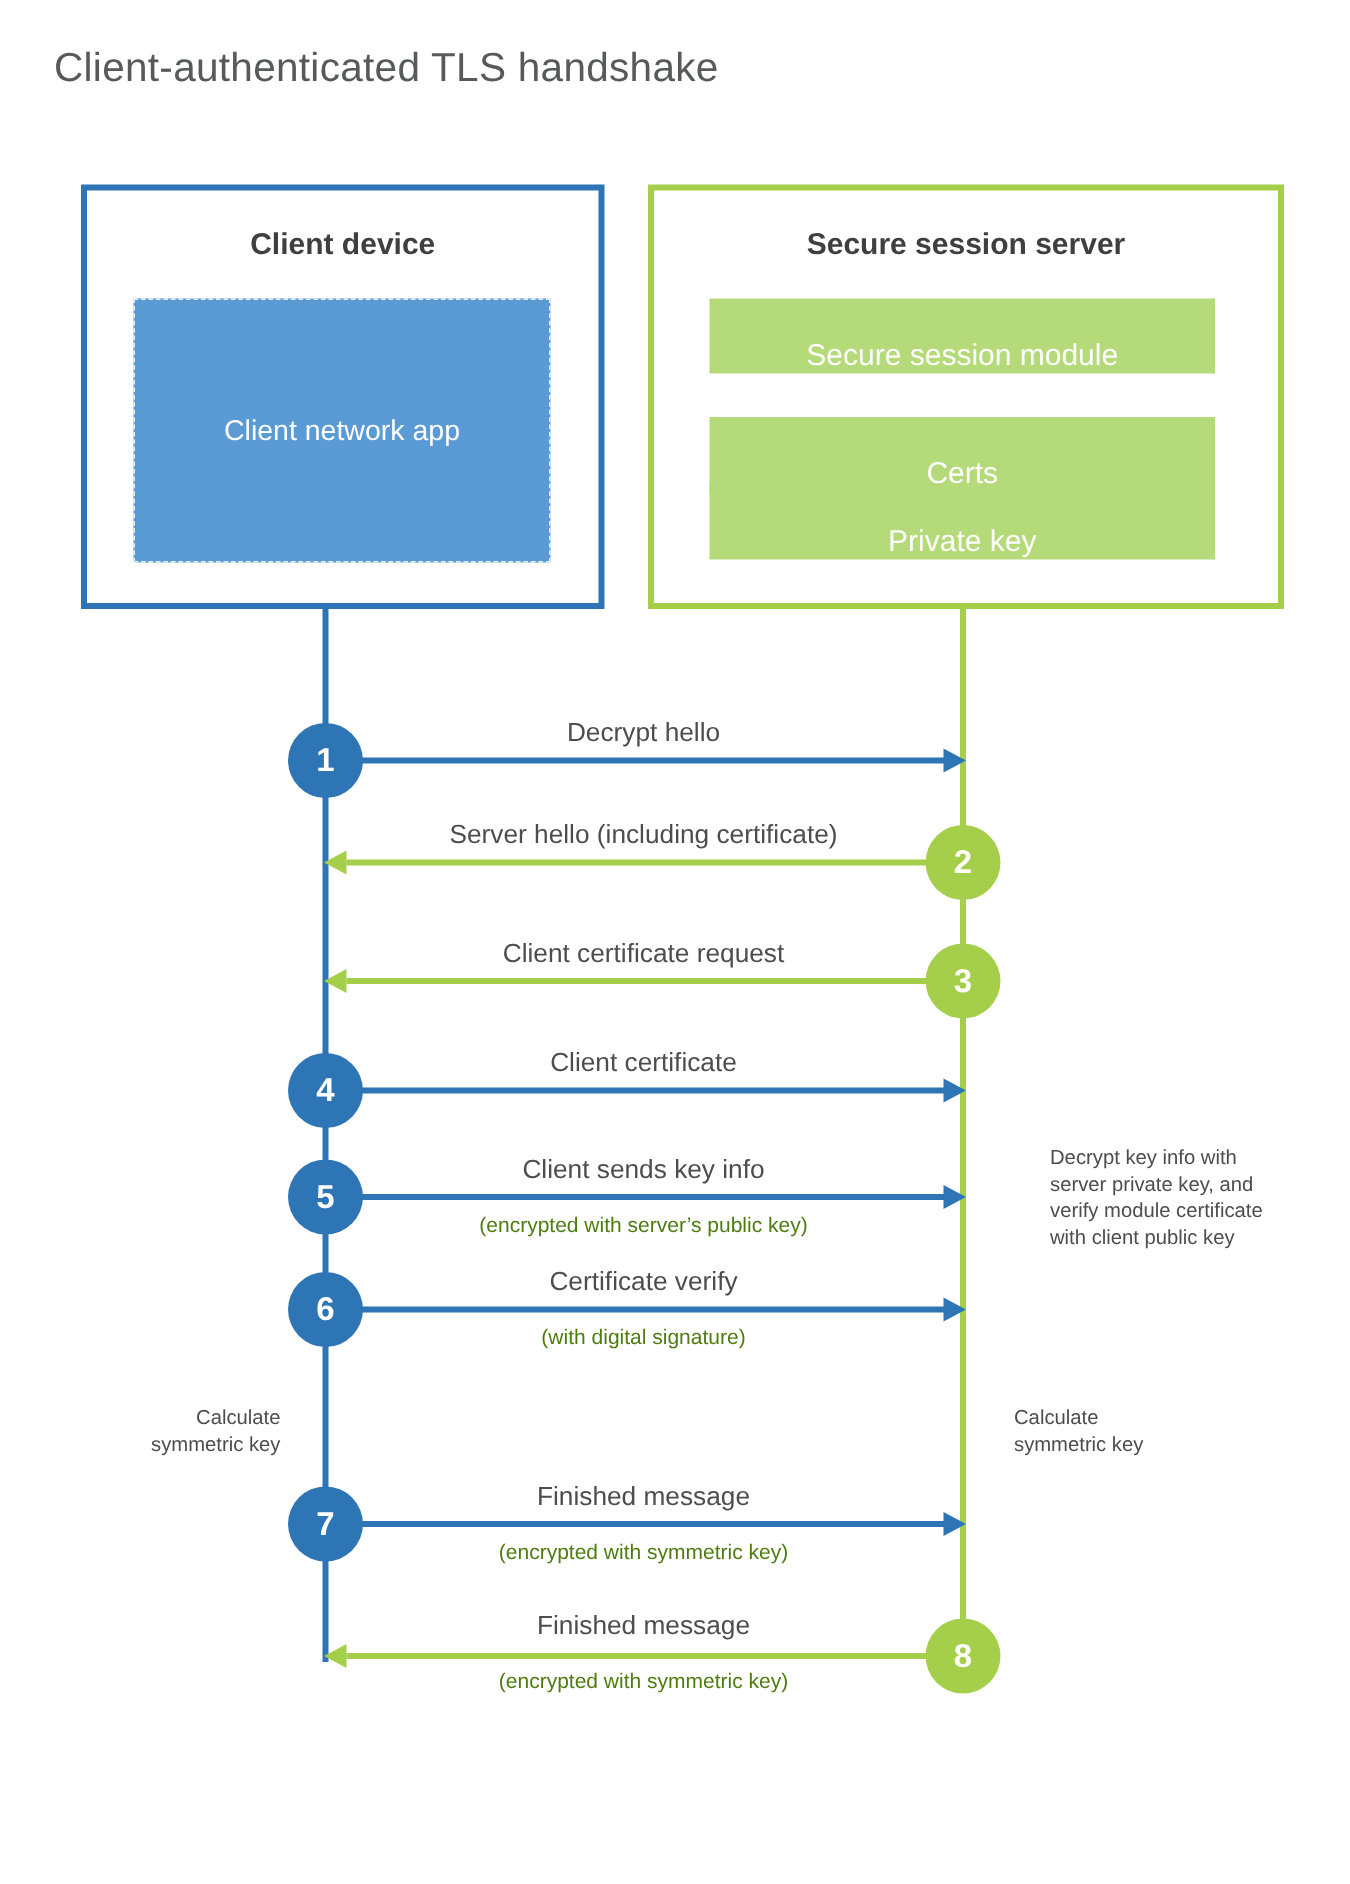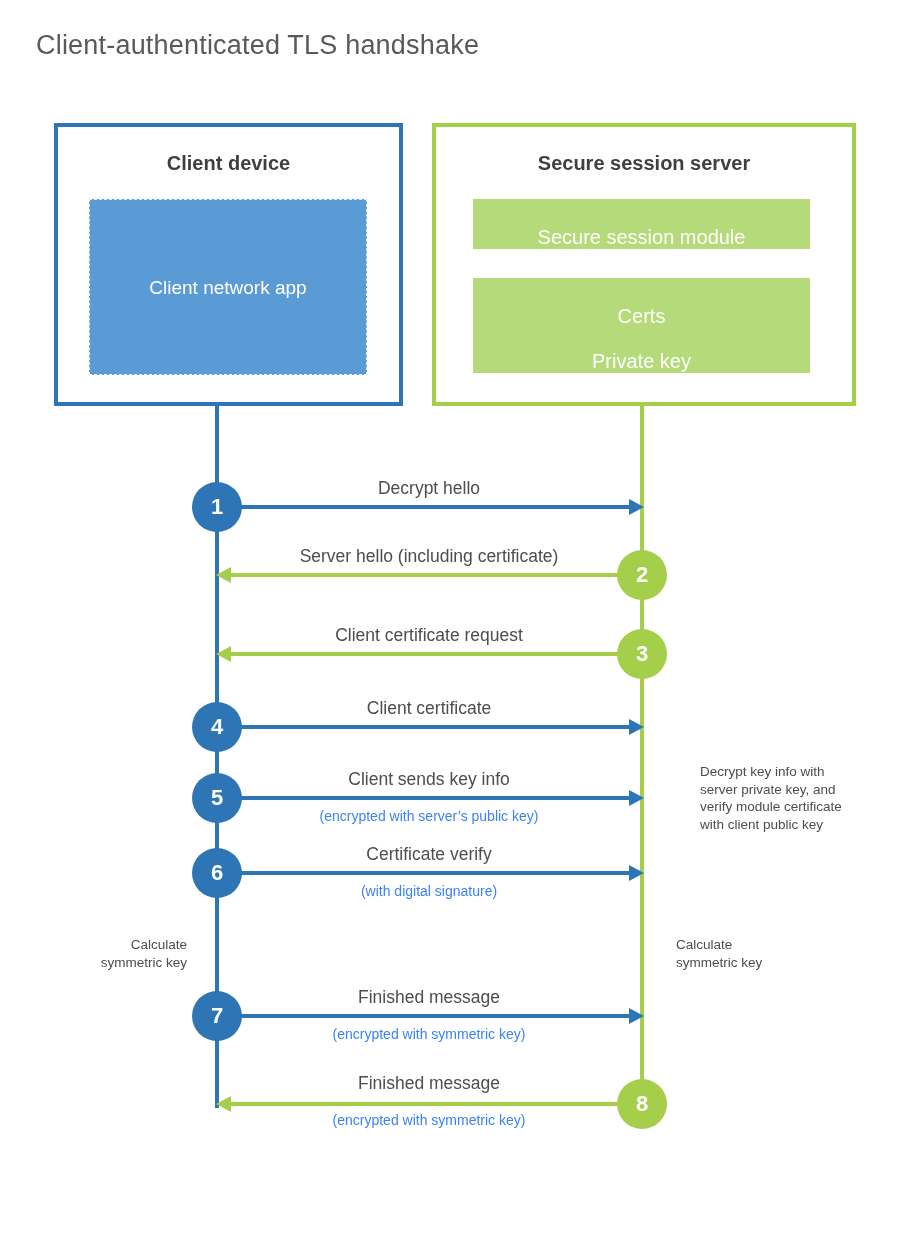--- a/index.html
+++ b/index.html
@@ -43,21 +43,21 @@
   .circle { position:absolute; width:50px; height:50px; border-radius:50%;
             display:flex; align-items:center; justify-content:center;
             color:#ffffff; font-weight:700; font-size:22px; }
   .c-blue  { background:#2E75B6; }
   .c-green { background:#A5CF4B; }
 
   
   .msg-label { position:absolute; left:429px; transform:translateX(-50%);
                font-size:17.5px; color:#4d4d4d; white-space:nowrap; }
   .msg-sub   { position:absolute; left:429px; transform:translateX(-50%);
-               font-size:14px; color:#3b82f6; white-space:nowrap;text-align:right; }
+               font-size:14px; color:#4d7c0f; white-space:nowrap;text-align:right; }
 
   
   .side-note { position:absolute; font-size:13.5px; line-height:17.5px; color:#4d4d4d; }
   .note-decrypt { left:666px; top:763px; width:180px; text-align:left;margin-left:34px; }
   .note-calc-left  { left:60px;  top:936px; width:127px; text-align:right; }
   .note-calc-right { left:676px; top:936px; width:130px; text-align:left; }
 </style>
 </head>
 <body>
 

